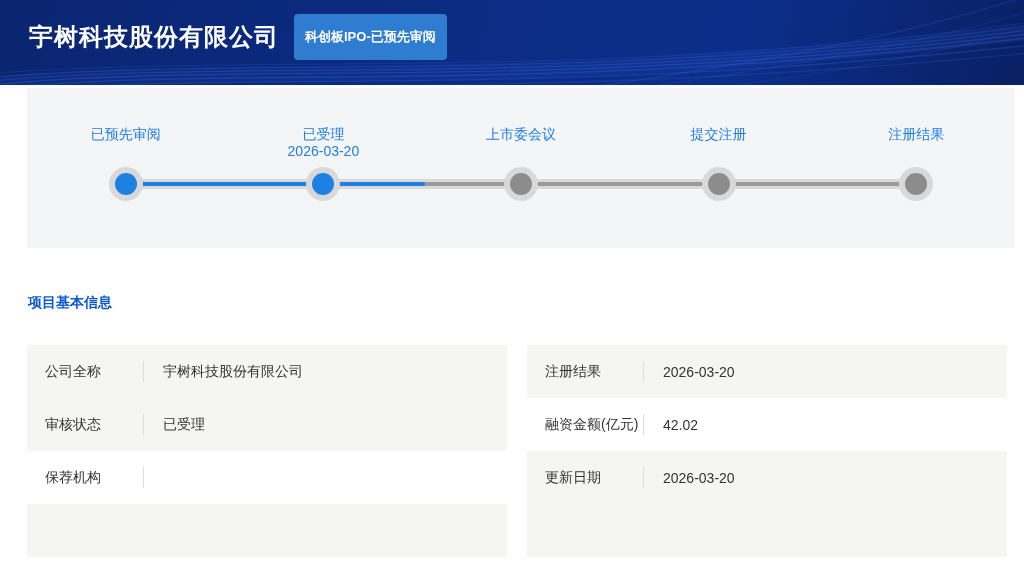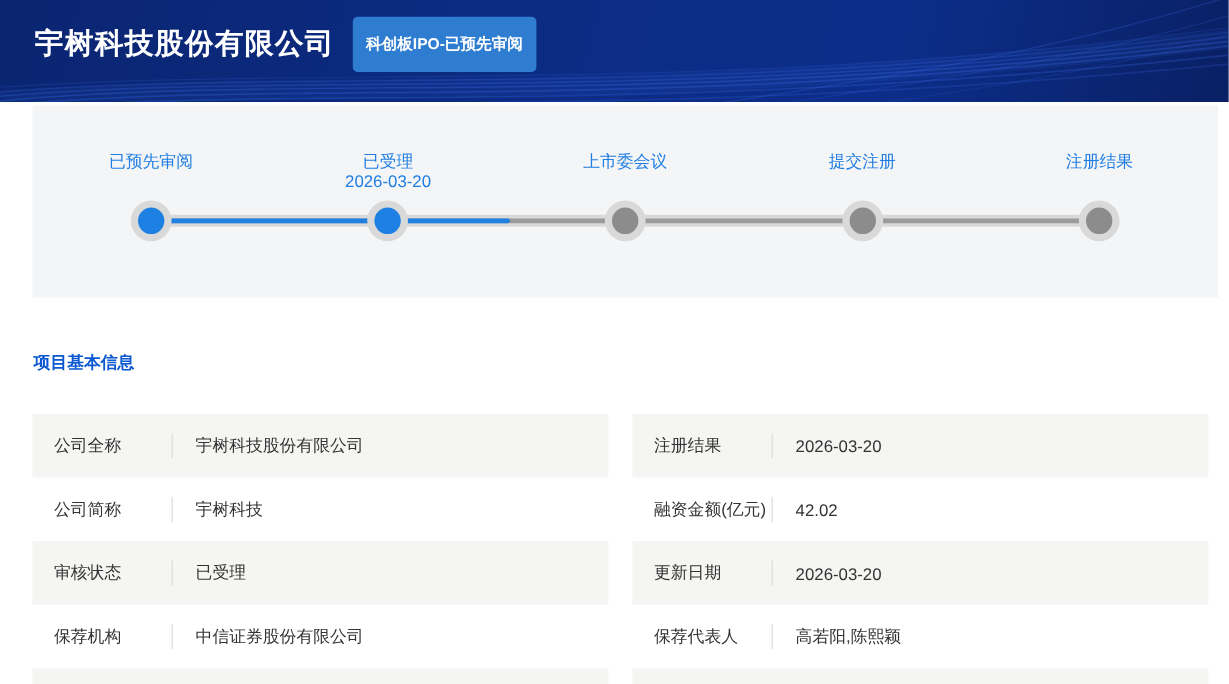--- a/index.html
+++ b/index.html
@@ -125,54 +125,43 @@
 
 <h2 class="section-title">项目基本信息</h2>
 
 <div class="info-grid">
   <div class="info-col">
     <div class="row alt">
       <span class="row-label">公司全称</span>
       <span class="row-divider"></span>
       <span class="row-value">宇树科技股份有限公司</span>
     </div>
-    <div class="row">
-      <span class="row-label">公司简称</span>
-      <span class="row-divider"></span>
-      <span class="row-value">宇树科技</span>
-    </div>
     <div class="row alt">
       <span class="row-label">审核状态</span>
       <span class="row-divider"></span>
       <span class="row-value">已受理</span>
     </div>
     <div class="row">
       <span class="row-label">保荐机构</span>
       <span class="row-divider"></span>
-      <span class="row-value">中信证券股份有限公司</span>
     </div>
     <div class="row alt"></div>
   </div>
 
   <div class="info-col">
     <div class="row alt">
       <span class="row-label">注册结果</span>
       <span class="row-divider"></span>
       <span class="row-value">2026-03-20</span>
     </div>
     <div class="row">
       <span class="row-label">融资金额(亿元)</span>
       <span class="row-divider"></span>
       <span class="row-value">42.02</span>
     </div>
     <div class="row alt">
       <span class="row-label">更新日期</span>
       <span class="row-divider"></span>
       <span class="row-value">2026-03-20</span>
     </div>
-    <div class="row">
-      <span class="row-label">保荐代表人</span>
-      <span class="row-divider"></span>
-      <span class="row-value">高若阳,陈熙颖</span>
-    </div>
     <div class="row alt"></div>
   </div>
 </div>
 
 </body></html>

